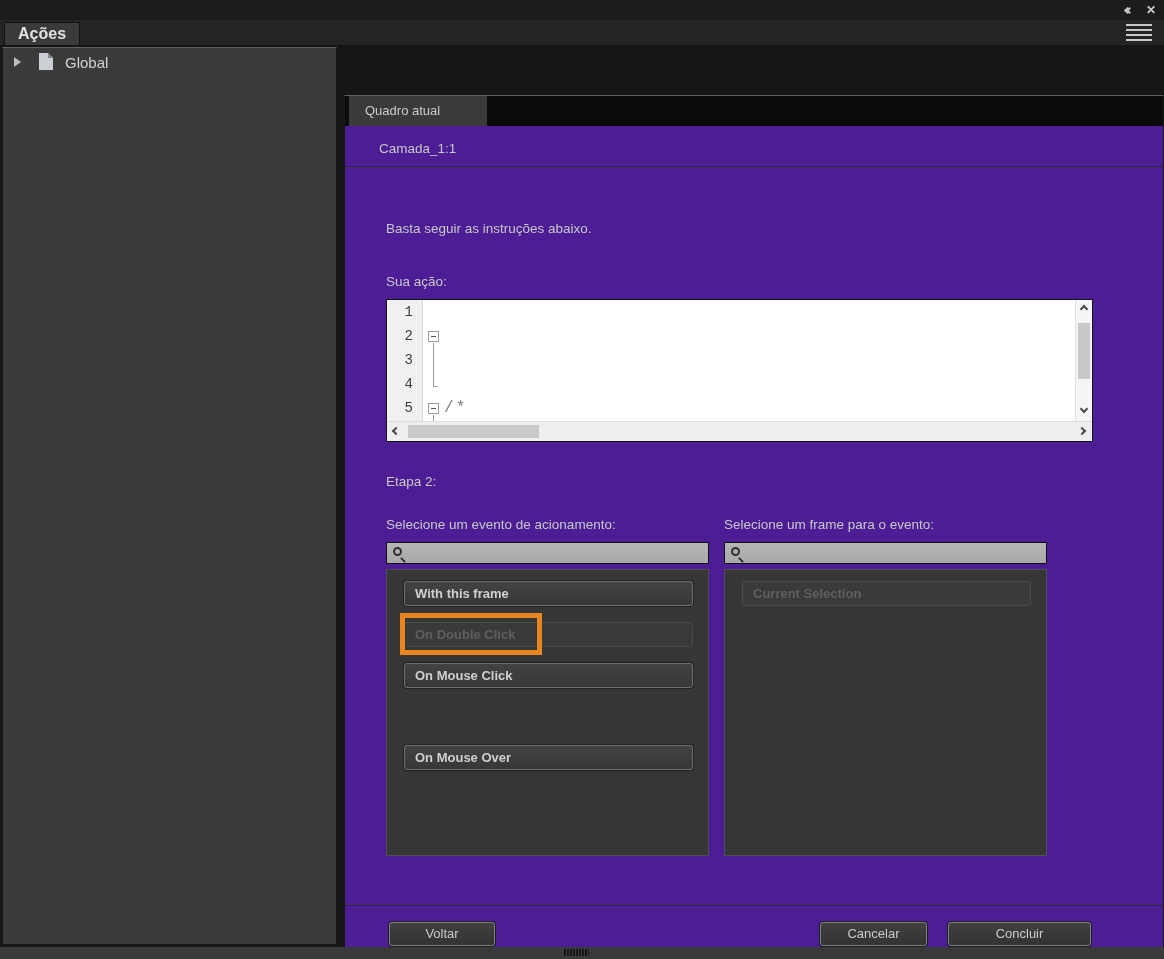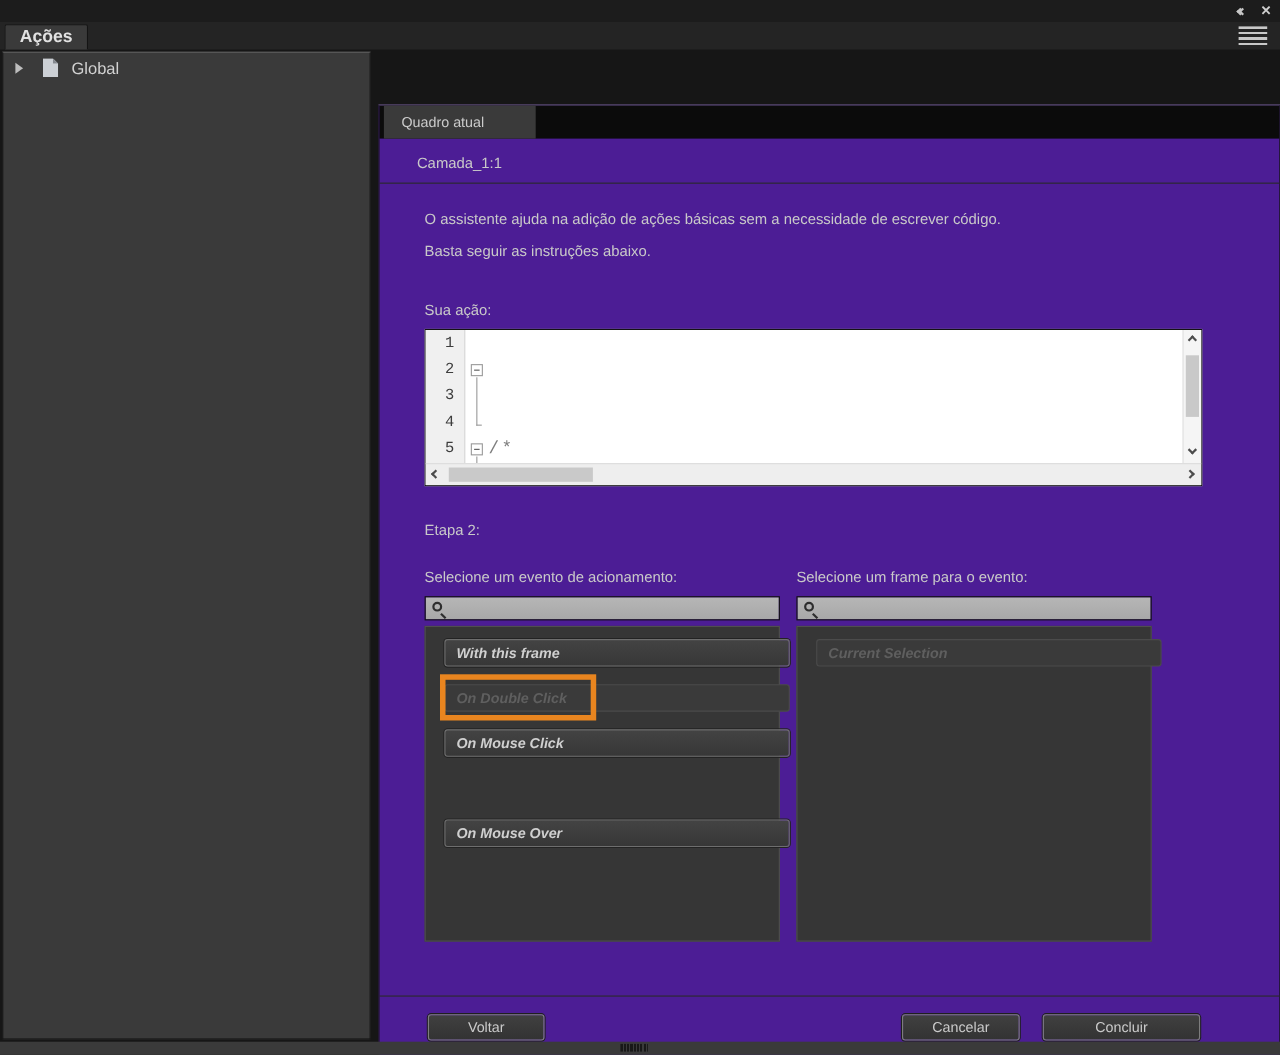--- a/index.html
+++ b/index.html
@@ -87,24 +87,24 @@
   .searchbox { position:absolute; top:446px; width:323px; height:22px;
     background:linear-gradient(#b6b6b6,#a8a8a8); border:1px solid #111; cursor:text; }
   .sb-left { left:41px; } .sb-right { left:379px; }
   .mag { position:absolute; left:6px; top:4px; width:9px; height:9px; border:2px solid #2e2e2e; border-radius:50%; }
   .mag::after { content:""; position:absolute; left:7px; top:8px; width:2px; height:6px; background:#2e2e2e; transform:rotate(-45deg); }
   .searchbox input { position:absolute; left:22px; top:0; width:295px; height:20px;
     background:transparent; border:none; outline:none; font-size:13px; color:#222; }
   .listbox { position:absolute; top:473px; width:323px; height:287px; background:#363636; border:1px solid #4f4f4f; }
   .lb-left { left:41px; } .lb-right { left:379px; }
   .opt {
-    position:absolute; left:17px; width:314px; height:25px; border-radius:3px;
+    position:absolute; left:17px; width:289px; height:25px; border-radius:3px;
     background:linear-gradient(#434343,#373737); border:1px solid #6e6e6e;
     box-shadow:0 0 0 1px #232323; color:#d0d0d0; font-size:13px; font-weight:bold;
-    line-height:23px; padding-left:10px; cursor:pointer;font-style:italic;
+    line-height:23px; padding-left:10px; cursor:pointer;
   }
   .opt.disabled { background:#3a3a3a; border-color:#4b4b4b; color:#5f5f5f; box-shadow:none; cursor:default; }
   .o1 { top:11px; } .o2 { top:52px; } .o3 { top:93px; } .o4 { top:134px; } .o5 { top:175px; }
   .highlight-box { position:absolute; left:13px; top:43px; width:142px; height:42px;
     border:5px solid #e9851f; pointer-events:none; }
   
   .btn {
     position:absolute; top:826px; height:24px; border-radius:3px;
     background:linear-gradient(#404040,#333333); border:1px solid #7d7d7d;
     box-shadow:0 0 0 1px #1f1f1f; color:#cacaca; font-size:13px;
@@ -145,21 +145,20 @@
   </div>
 
   <div class="main-panel">
     <div class="main-tabstrip">
       <div class="main-tab">Quadro atual</div>
     </div>
 
     <div class="context-label">Camada_1:1</div>
     <div class="divider div-top"></div>
 
-    <div class="para p1">O assistente ajuda na adição de ações básicas sem a necessidade de escrever código.</div>
     <div class="para p2">Basta seguir as instruções abaixo.</div>
 
     <div class="sec-label sua">Sua ação:</div>
 
     <div class="editor">
       <div class="gutter">
         <div class="lnum">1</div>
         <div class="lnum">2</div>
         <div class="lnum">3</div>
         <div class="lnum">4</div>

